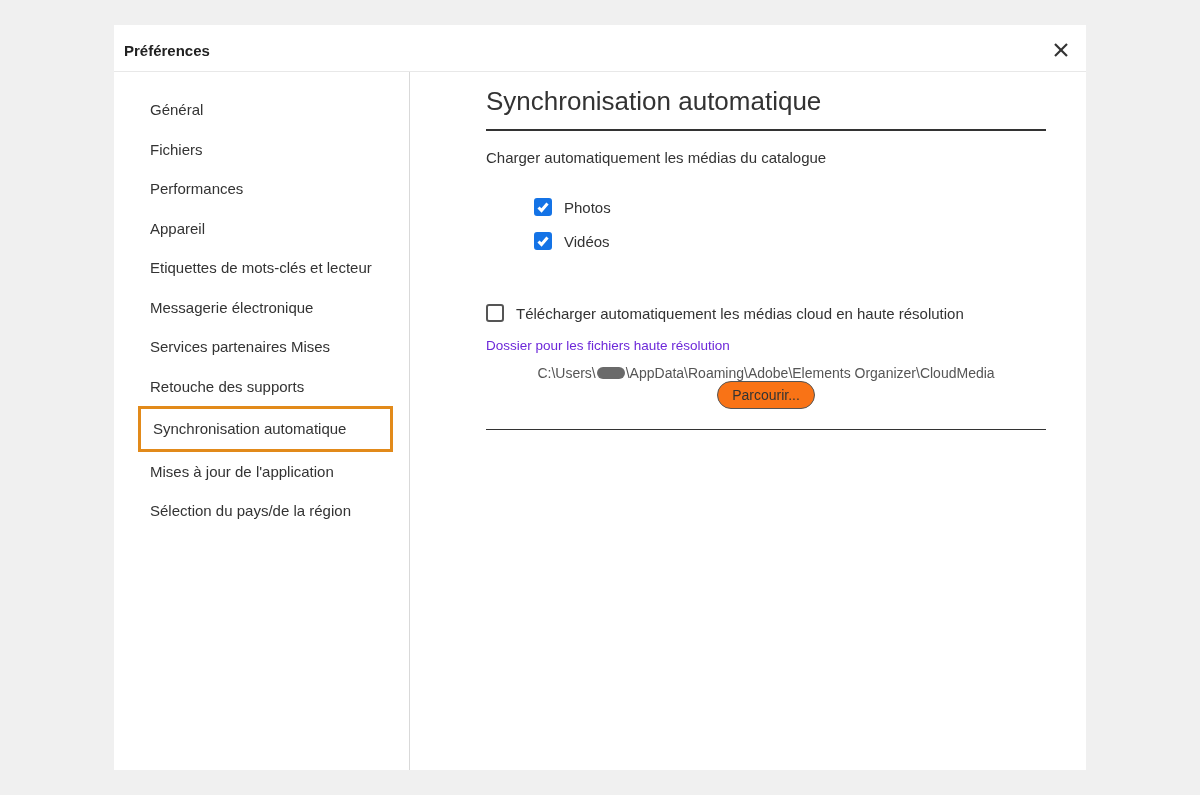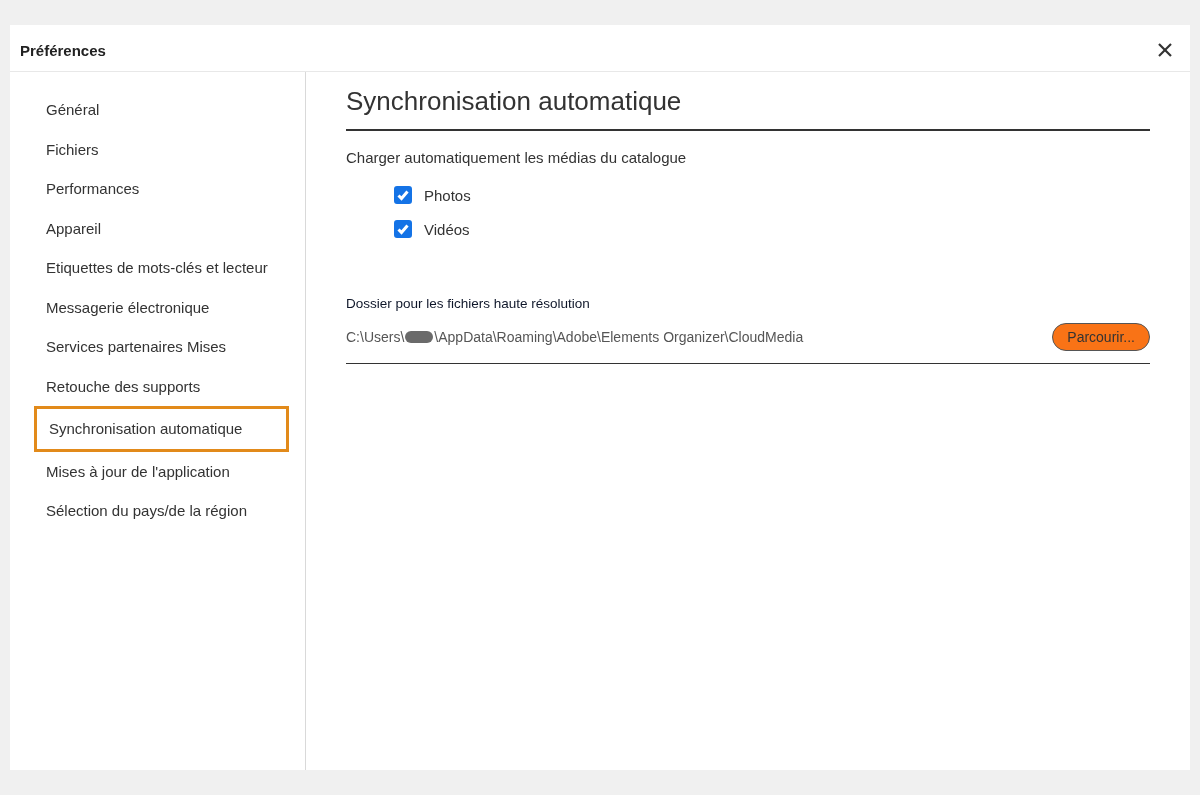--- a/index.html
+++ b/index.html
@@ -7,21 +7,21 @@
   body {
     background: #f0f0f0;
     font-family: -apple-system, BlinkMacSystemFont, "Segoe UI", Arial, sans-serif;
     font-size: 15px;
     color: #333;
     display: flex;
     flex-direction: column;
     padding: 25px 0;
   }
   .dialog {
-    width: 1180px;
+    width: 972px;
     margin: 0 auto;
     background: #fff;
     display: flex;
     flex-direction: column;
     flex: 1;
     min-height: 740px;
   }
   .titlebar {
     display: flex;
     align-items: center;
@@ -40,20 +40,21 @@
     display: flex;
     align-items: center;
     justify-content: center;
     cursor: pointer;
     color: #333;
   }
   .close-btn svg { width: 16px; height: 16px; stroke: #333; stroke-width: 2.2; }
   .content {
     display: flex;
     flex: 1;
+    gap: 36px;
   }
   .sidebar {
     width: 296px;
     border-right: 1px solid #d9d9d9;
     padding: 18px 0;
   }
   .sidebar-item {
     padding: 10px 18px 10px 36px;
     font-size: 15px;
     color: #333;
@@ -74,21 +75,21 @@
     font-size: 26px;
     font-weight: 400;
     color: #333;
     padding-bottom: 12px;
     border-bottom: 2px solid #333;
     margin-bottom: 18px;
   }
   .sub-label {
     font-size: 15px;
     color: #333;
-    margin-bottom: 20px;
+    margin-bottom: 32px;
   }
   .checkbox-row {
     display: flex;
     align-items: center;
     gap: 12px;
     margin-bottom: 16px;
   }
   .checkbox-row.sub { margin-left: 48px; }
   .chk {
     width: 18px;
@@ -101,27 +102,28 @@
     flex-shrink: 0;
     cursor: pointer;
   }
   .chk.checked {
     background: #1473e6;
     border-color: #1473e6;
   }
   .chk svg { width: 12px; height: 12px; stroke: #fff; stroke-width: 3; fill: none; }
   .chk-label { font-size: 15px; color: #333; }
   .spacer-mid { height: 38px; }
-  .folder-label { font-size: 13.5px; color: #0f172a; margin-bottom: 12px; margin-top: 4px;}
+  .folder-label { font-size: 13.5px; color: #6d28d9; margin-bottom: 12px; margin-top: 4px;}
   .folder-row {
     display: flex;
     align-items: center;
     justify-content: space-between;
-    padding-bottom: 12px;
+    padding-bottom: 20px;
     border-bottom: 1px solid #333;
+    flex-direction: column;
   }
   .folder-path {
     font-size: 14px;
     color: #555;
     display: flex;
     align-items: center;
     gap: 0;
   }
   .redacted {
     display: inline-block;
@@ -192,20 +194,24 @@
         <div class="chk checked">
           <svg viewBox="0 0 12 12">
               <polyline points="1.5 6.5 4.5 9.5 10.5 2.5"></polyline>
             </svg>
         </div>
         <span class="chk-label">Vidéos</span>
       </div>
 
       <div class="spacer-mid"></div>
 
+      <div class="checkbox-row">
+        <div class="chk"></div>
+        <span class="chk-label">Télécharger automatiquement les médias cloud en haute résolution</span>
+      </div>
 
       <div class="folder-label">Dossier pour les fichiers haute résolution</div>
 
       <div class="folder-row">
         <span class="folder-path">
           <span>C:\Users\</span>
           <span class="redacted"></span>
           <span>\AppData\Roaming\Adobe\Elements Organizer\CloudMedia</span>
         </span>
         <button class="browse-btn">Parcourir...</button>

